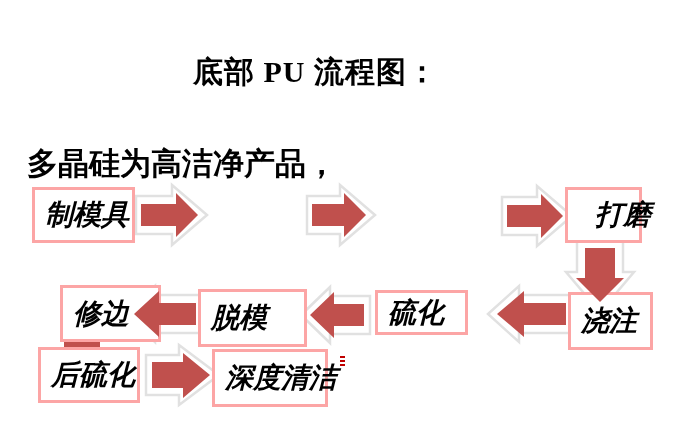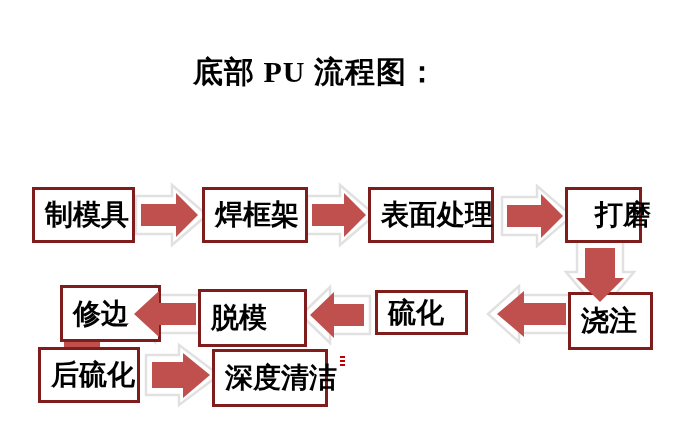--- a/index.html
+++ b/index.html
@@ -41,28 +41,29 @@
     width: 675px;
     height: 431px;
   }
   .layer-back  { z-index: 1; }
   .layer-boxes { z-index: 2; }
   .layer-front { z-index: 3; pointer-events: none; }
   .step-box {
     position: absolute;
     box-sizing: border-box;
     background: #ffffff;
-    border: 3px solid #7f1d1d;
+    border: 3px solid #fca5a5;
     display: flex;
     align-items: center;
     padding-left: 10px;
     font-size: 28px;
     font-weight: bold;
     white-space: nowrap;
     line-height: 1;
+    font-style: italic;
   }
   .ghost-arrow {
     fill: #ffffff;
     stroke: #e1e1e1;
     stroke-width: 2.5;
     stroke-linejoin: miter;
   }
   .red-arrow { fill: #c0504d; }
   .red-sliver { fill: #c0504d; }
   .revision-mark {
@@ -91,42 +92,37 @@
   .b-trim             { left: 32px;  top: 285px; width: 101px; height: 57px; margin-left: 28px; }
   .b-post-vulcanize   { left: 38px;  top: 347px; width: 102px; height: 56px; }
   .b-deep-clean       { left: 212px; top: 349px; width: 116px; height: 58px; }
 </style>
 </head>
 <body>
 
 <div class="canvas">
 
   <div class="title">底部 PU 流程图：</div>
+  <div class="subtitle">多晶硅为高洁净产品，</div>
 
   <svg class="layer layer-back" viewBox="0 0 675 431">
     <path class="ghost-arrow" d="M136,196 L172,196 L172,185 L207,215 L172,245 L172,234 L136,234 Z"></path>
     <path class="ghost-arrow" d="M307,196 L340,196 L340,185 L375,215 L340,245 L340,234 L307,234 Z"></path>
     <path class="ghost-arrow" d="M502,197 L537,197 L537,186 L572,216 L537,246 L537,235 L502,235 Z"></path>
     <path class="ghost-arrow" d="M577,240 L623,240 L623,272 L634,272 L600,312 L566,272 L577,272 Z"></path>
     <path class="ghost-arrow" d="M488,314 L519,286 L519,295 L572,295 L572,333 L519,333 L519,342 Z"></path>
     <path class="ghost-arrow" d="M301,315 L330,287 L330,296 L370,296 L370,334 L330,334 L330,343 Z"></path>
     <path class="ghost-arrow" d="M125,314 L155,286 L155,295 L202,295 L202,333 L155,333 L155,342 Z"></path>
     <path class="ghost-arrow" d="M146,355 L179,355 L179,345 L219,375 L179,405 L179,395 L146,395 Z"></path>
     <path class="red-sliver" d="M64,340 L100,340 L100,348 L64,348 Z"></path>
   </svg>
 
   <div class="layer layer-boxes">
     <div class="step-box b-make-mold">
       <span>制模具</span>
-    </div>
-    <div class="step-box b-weld-frame">
-      <span>焊框架</span>
-    </div>
-    <div class="step-box b-surface-treatment">
-      <span>表面处理</span>
     </div>
     <div class="step-box b-polish">
       <span>打磨</span>
     </div>
     <div class="step-box b-pour">
       <span>浇注</span>
     </div>
     <div class="step-box b-vulcanize">
       <span>硫化</span>
     </div>

